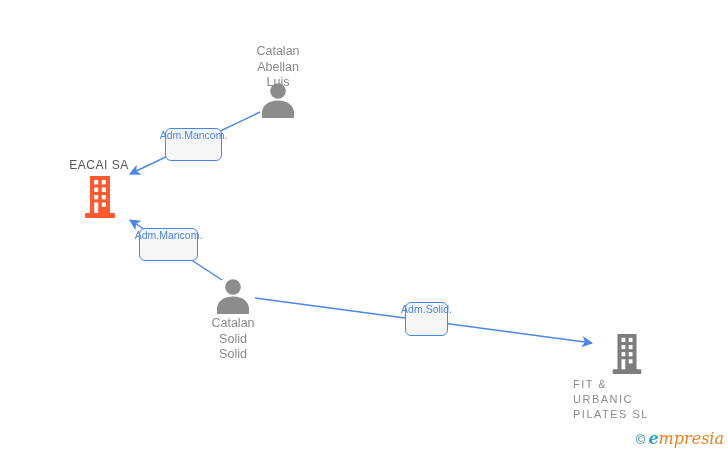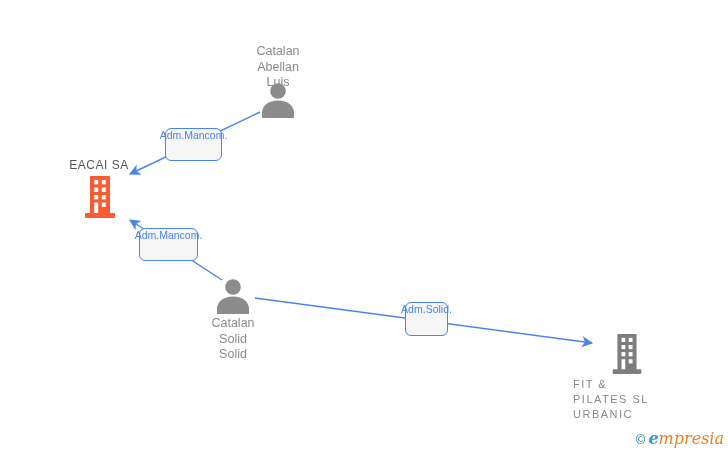--- a/index.html
+++ b/index.html
@@ -122,22 +122,22 @@
         <rect x="19.8" y="11.5" width="4" height="4.4"></rect>
         <rect x="12.2" y="19" width="4" height="4.4"></rect>
         <rect x="19.8" y="19" width="4" height="4.4"></rect>
         <rect x="19.8" y="26.5" width="4" height="4.4"></rect>
         <rect x="12.2" y="26.5" width="4" height="10.5"></rect>
       </g>
     </svg>
   </div>
   <div class="company-name-multi" style="left:573px;top:377px;width:110px;">
     <div>FIT &amp;</div>
+    <div>URBANIC</div>
     <div>PILATES SL</div>
-    <div>URBANIC</div>
   </div>
 
   <div class="edge-label" style="left:165px;top:128px;width:57px;height:33px;">
     <div>Adm.</div>
     <div>Mancom.</div>
   </div>
   <div class="edge-label" style="left:139px;top:228px;width:59px;height:33px;">
     <div>Adm.</div>
     <div>Mancom.</div>
   </div>

